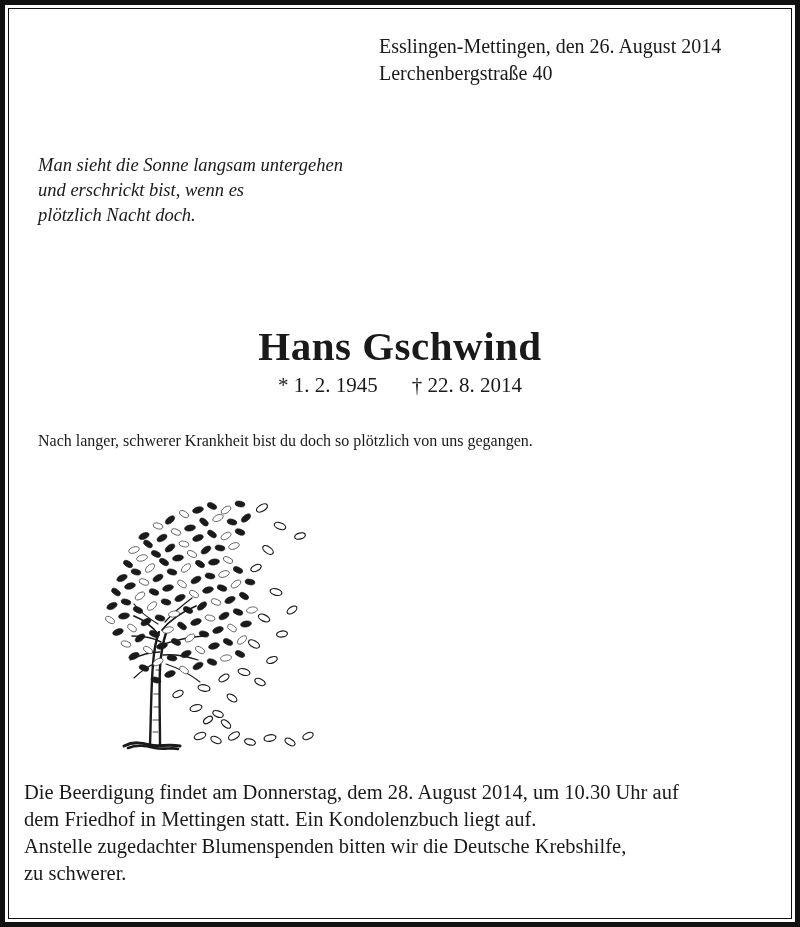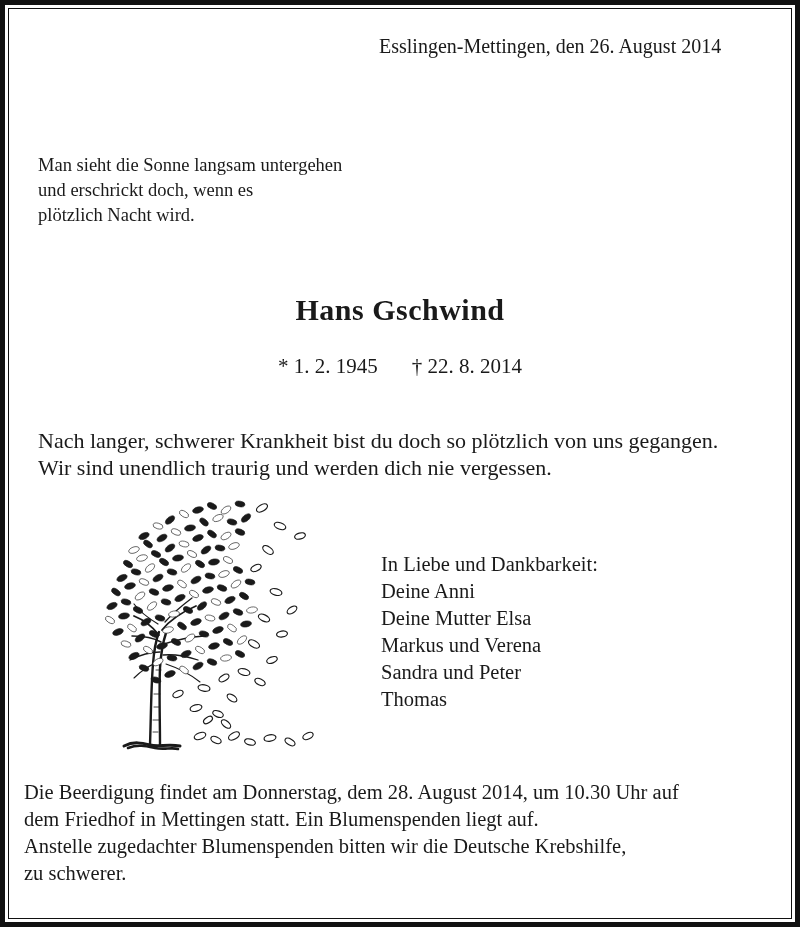--- a/index.html
+++ b/index.html
@@ -46,53 +46,55 @@
     top: 33px;
     font-size: 20px;
     line-height: 27px;
     white-space: nowrap;
   }
 
   .quote-block {
     position: absolute;
     left: 38px;
     top: 153px;
+    font-style: italic;
     font-size: 18.5px;
     line-height: 25px;
     white-space: nowrap;
   }
 
   .name-block {
     position: absolute;
     left: 0;
     top: 286px;
     width: 800px;
     text-align: center;
   }
   .deceased-name {
-    font-size: 30px;
+    font-size: 41px;
     font-weight: bold;
     letter-spacing: 0.5px;
     line-height: 48px;
+    margin-top: 36px;
   }
   .dates-line {
-    margin-top: 19px;
+    margin-top: 2px;
     font-size: 21px;
     line-height: 26px;
   }
   .dates-line .date-gap {
     display: inline-block;
     width: 34px;
   }
 
   .message-block {
     position: absolute;
     left: 38px;
     top: 427px;
-    font-size: 22px;
+    font-size: 16px;
     line-height: 27px;
     white-space: nowrap;
   }
 
   .tree-wrap {
     position: absolute;
     left: 104px;
     top: 492px;
     width: 225px;
     height: 265px;
@@ -122,38 +124,38 @@
 
 <div class="page">
 
   <div class="frame-outer"></div>
   <div class="frame-inner"></div>
 
   <div class="content">
 
     <div class="header-block">
       <div>Esslingen-Mettingen, den 26. August 2014</div>
+      <div>Lerchenbergstraße 40</div>
     </div>
 
     <div class="quote-block">
       <div>Man sieht die Sonne langsam untergehen</div>
-      <div>und erschrickt doch, wenn es</div>
-      <div>plötzlich Nacht wird.</div>
+      <div>und erschrickt bist, wenn es</div>
+      <div>plötzlich Nacht doch.</div>
     </div>
 
     <div class="name-block">
       <div class="deceased-name">Hans Gschwind</div>
       <div class="dates-line">
         <span>* 1. 2. 1945</span><span class="date-gap"></span><span>† 22. 8. 2014</span>
       </div>
     </div>
 
     <div class="message-block">
       <div>Nach langer, schwerer Krankheit bist du doch so plötzlich von uns gegangen.</div>
-      <div>Wir sind unendlich traurig und werden dich nie vergessen.</div>
     </div>
 
     <div class="tree-wrap">
       <svg width="225" height="265" viewBox="0 0 225 265" aria-hidden="true">
         <g fill="none" stroke="#1a1a1a" stroke-width="1.5" stroke-linecap="round">
 
           <path d="M46 253 C47 225 47 196 49 172 C50 158 52 148 55 140" stroke-width="2.4"></path>
           <path d="M56 253 C56 228 55 200 56 176 C57 160 59 150 62 141" stroke-width="2.4"></path>
 
           <path d="M20 254 C30 249 38 251 46 253 C54 255 64 252 76 254" stroke-width="3"></path>
@@ -315,30 +317,22 @@
           <ellipse cx="146" cy="250" rx="5.5" ry="3" transform="rotate(15 146 250)"></ellipse>
           <ellipse cx="166" cy="246" rx="6" ry="3.2" transform="rotate(-10 166 246)"></ellipse>
           <ellipse cx="186" cy="250" rx="5.5" ry="3" transform="rotate(30 186 250)"></ellipse>
           <ellipse cx="204" cy="244" rx="5.5" ry="3" transform="rotate(-25 204 244)"></ellipse>
           <ellipse cx="122" cy="232" rx="5.5" ry="3" transform="rotate(40 122 232)"></ellipse>
           <ellipse cx="104" cy="228" rx="5" ry="2.8" transform="rotate(-35 104 228)"></ellipse>
         </g>
       </svg>
     </div>
 
-    <div class="family-block">
-      <div>In Liebe und Dankbarkeit:</div>
-      <div>Deine Anni</div>
-      <div>Deine Mutter Elsa</div>
-      <div>Markus und Verena</div>
-      <div>Sandra und Peter</div>
-      <div>Thomas</div>
-    </div>
 
     <div class="funeral-block">
       <div>Die Beerdigung findet am Donnerstag, dem 28. August 2014, um 10.30 Uhr auf</div>
-      <div>dem Friedhof in Mettingen statt. Ein Blumenspenden liegt auf.</div>
+      <div>dem Friedhof in Mettingen statt. Ein Kondolenzbuch liegt auf.</div>
       <div>Anstelle zugedachter Blumenspenden bitten wir die Deutsche Krebshilfe,</div>
       <div>zu schwerer.</div>
     </div>
 
   </div>
 </div>
 
 </body></html>

